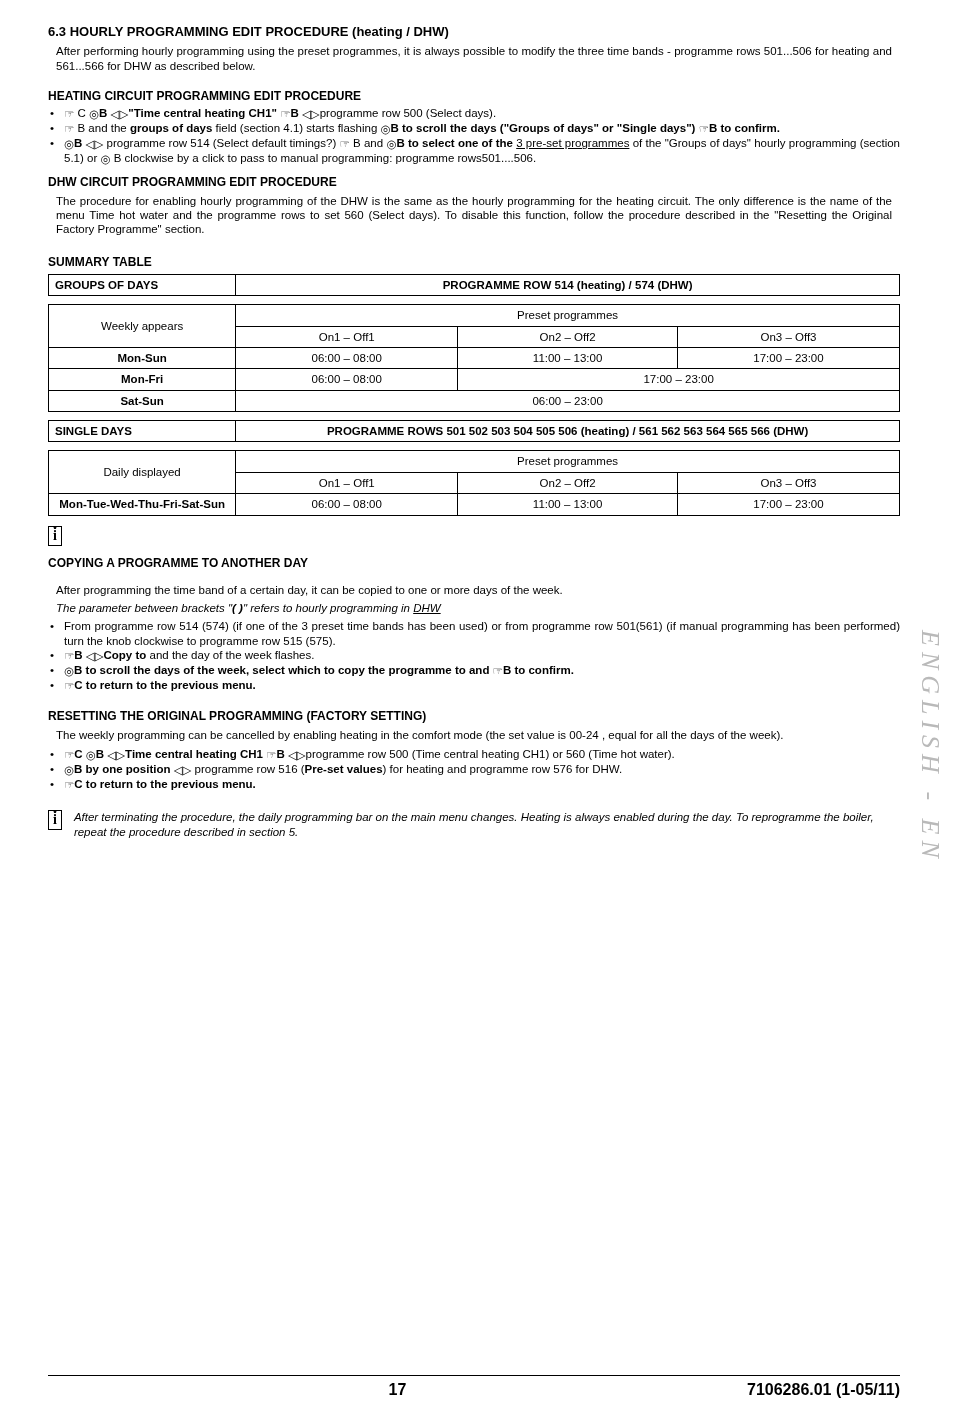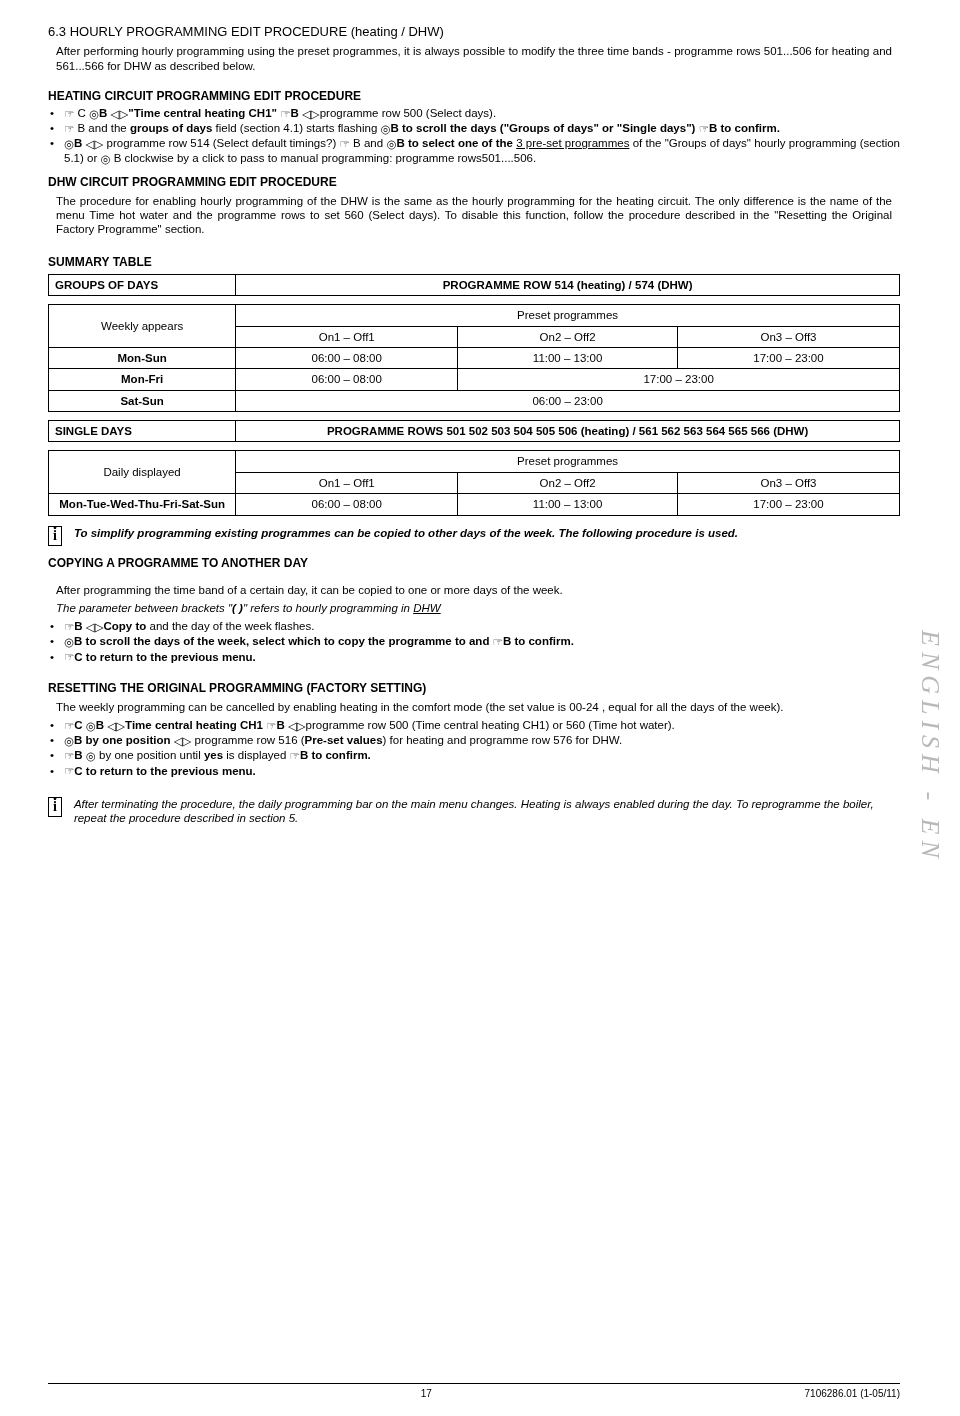--- a/index.html
+++ b/index.html
@@ -18,39 +18,39 @@
     position: absolute;
     right: 14px;
     top: 630px;
     writing-mode: vertical-rl;
     font-family: Georgia, 'Times New Roman', serif;
     font-style: italic;
     font-size: 26px;
     letter-spacing: 6px;
     color: #b9b9b9;
   }
-  h2 { font-size: 13px; font-weight: normal; margin-bottom: 0; }
+  h2 { font-size: 13px; font-weight: bold; margin-bottom: 0; }
   h3 { font-size: 12px; font-weight: bold; margin: 8px 0 2px; }
   p { margin: 4px 8px; text-align: justify; }
   ul.bul { list-style: none; padding-left: 0; margin: 2px 0; }
   ul.bul > li { position: relative; padding-left: 16px; text-align: justify; }
   ul.bul > li::before { content: "•"; position: absolute; left: 2px; }
   .icon { display:inline-block; vertical-align:middle; }
   .bold { font-weight: bold; }
   .ital { font-style: italic; }
   table { border-collapse: collapse; width: 100%; margin: 4px 0 8px; font-size: 11.5px; }
   th, td { border: 1px solid #000; padding: 3px 6px; text-align: center; vertical-align: middle; }
   .t-head { font-weight: bold; }
   td.left, th.left { text-align: left; }
   .note-row { display: flex; align-items: flex-start; gap: 12px; margin: 10px 0; }
   .note-box { border: 1px solid #000; padding: 2px 4px; font-size: 14px; font-family: Georgia, serif; font-weight: bold; line-height:1; }
   .note-text { font-style: italic; font-weight: bold; flex:1; }
   .note-text2 { font-style: italic; font-weight: normal; flex:1; font-size:11.5px; }
   hr.bottom { border: none; border-top: 1px solid #000; margin-top: 20px; }
-  .footer { display: flex; justify-content: space-between; font-size: 10px; font-weight: normal; padding: 4px 0 0; text-align: center; }
+  .footer { display: flex; justify-content: space-between; font-size: 16px; font-weight: bold; padding: 4px 0 0; text-align: center; }
   .underline { text-decoration: underline; }
   .gap { height:6px; }
 </style>
 </head>
 <body>
 
 <div class="side-label">ENGLISH - EN</div>
 
 <h2>6.3   HOURLY PROGRAMMING EDIT PROCEDURE (heating / DHW)</h2>
 <p>After performing hourly programming using the preset programmes, it is always possible to modify the three time bands - programme rows 501...506 for heating and 561...566 for DHW as described below.</p>
@@ -145,30 +145,30 @@
     <td class="bold">Mon-Tue-Wed-Thu-Fri-Sat-Sun</td>
     <td>06:00 – 08:00</td>
     <td>11:00 – 13:00</td>
     <td>17:00 – 23:00</td>
   </tr>
 </tbody>
   </table>
 
 <div class="note-row">
   <div class="note-box">i̇̊</div>
-  <div class="note-text">To simplify programming existing programmes can be copied to other days of the week. The following procedure is used.</div>
 </div>
 
 <h3>COPYING A PROGRAMME TO ANOTHER DAY</h3>
 <div class="gap"></div>
 <p>After programming the time band of a certain day, it can be copied to one or more days of the week.</p>
 <p class="ital">
   <span>The parameter between brackets "</span><span class="bold">( )</span><span>" refers to hourly programming in </span><span class="underline">DHW</span>
 </p>
 <ul class="bul">
+  <li>From programme row 514 (574) (if one of the 3 preset time bands has been used) or from programme row 501(561) (if manual programming has been performed) turn the knob clockwise to programme row 515 (575).</li>
   <li>
     <span class="icon">☞</span><span class="bold">B </span>
     <span class="icon">◁▷</span><span class="bold">Copy to</span><span> and the day of the week flashes.</span>
   </li>
   <li>
     <span class="icon">◎</span><span class="bold">B  to scroll the days of the week, select which to copy the programme to and </span>
     <span class="icon">☞</span><span class="bold">B  to confirm.</span>
   </li>
   <li>
     <span class="icon">☞</span><span class="bold">C  to return to the previous menu.</span>
@@ -182,25 +182,20 @@
   <li>
     <span class="icon">☞</span><span class="bold">C </span>
     <span class="icon">◎</span><span class="bold">B </span>
     <span class="icon">◁▷</span><span class="bold">Time central heating CH1 </span>
     <span class="icon">☞</span><span class="bold">B </span>
     <span class="icon">◁▷</span><span>programme row 500 (Time central heating CH1) or 560 (Time hot water).</span>
   </li>
   <li>
     <span class="icon">◎</span><span class="bold">B by one position </span>
     <span class="icon">◁▷</span><span> programme row 516 (</span><span class="bold">Pre-set values</span><span>) for heating and programme row 576 for DHW.</span>
-  </li>
-  <li>
-    <span class="icon">☞</span><span class="bold">B  </span>
-    <span class="icon">◎</span><span>  by one position until </span><span class="bold">yes</span><span> is displayed </span>
-    <span class="icon">☞</span><span class="bold">B  to confirm.</span>
   </li>
   <li>
     <span class="icon">☞</span><span class="bold">C  to return to the previous menu.</span>
   </li>
 </ul>
 
 <div class="gap"></div>
 <div class="note-row">
   <div class="note-box">i̇̊</div>
   <div class="note-text2">After terminating the procedure, the daily programming bar on the main menu changes. Heating is always enabled during the day. To reprogramme the boiler, repeat the procedure described in section 5.</div>

